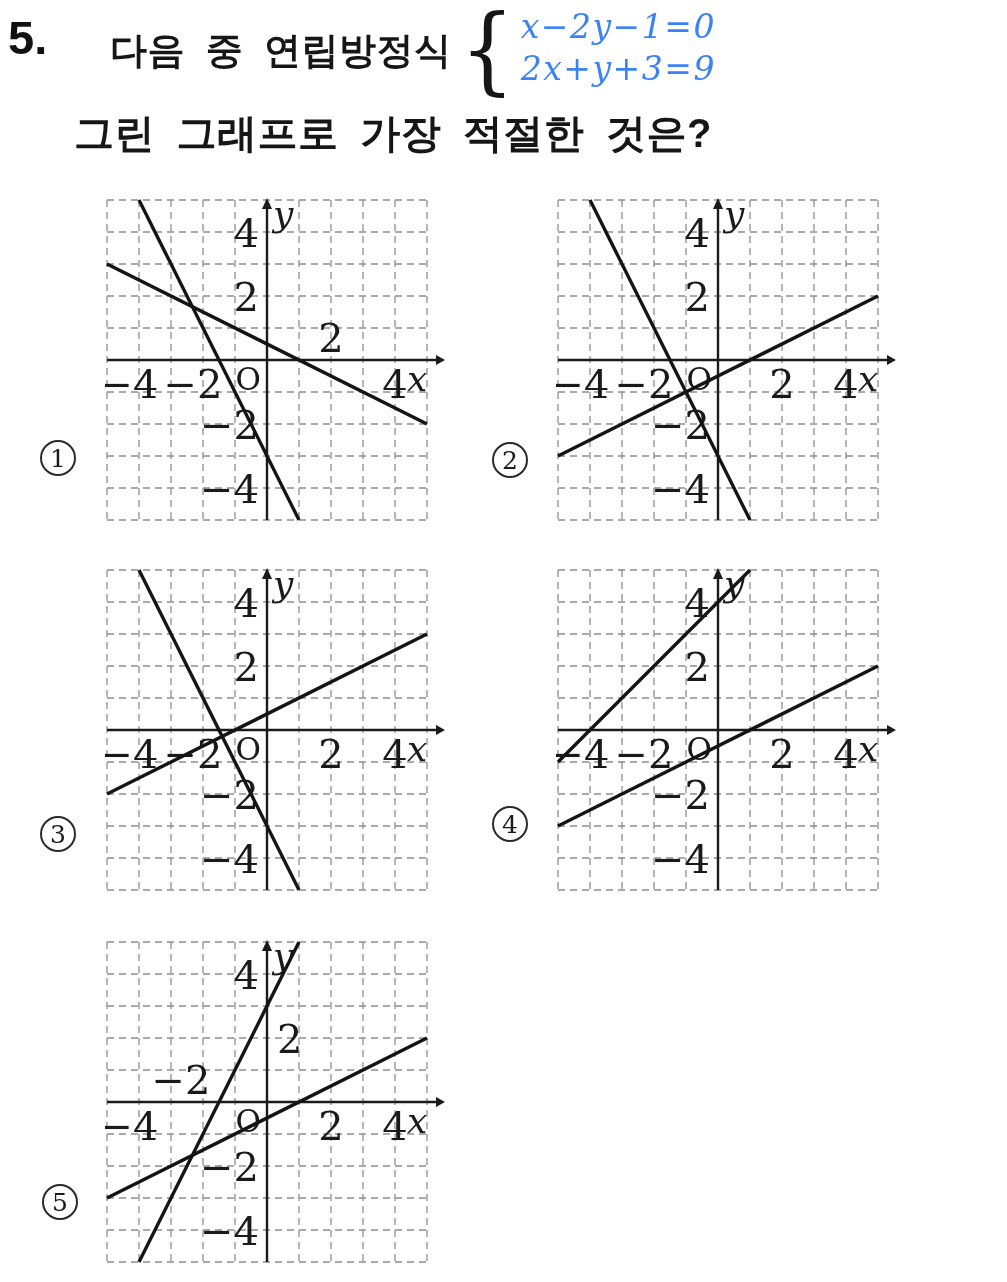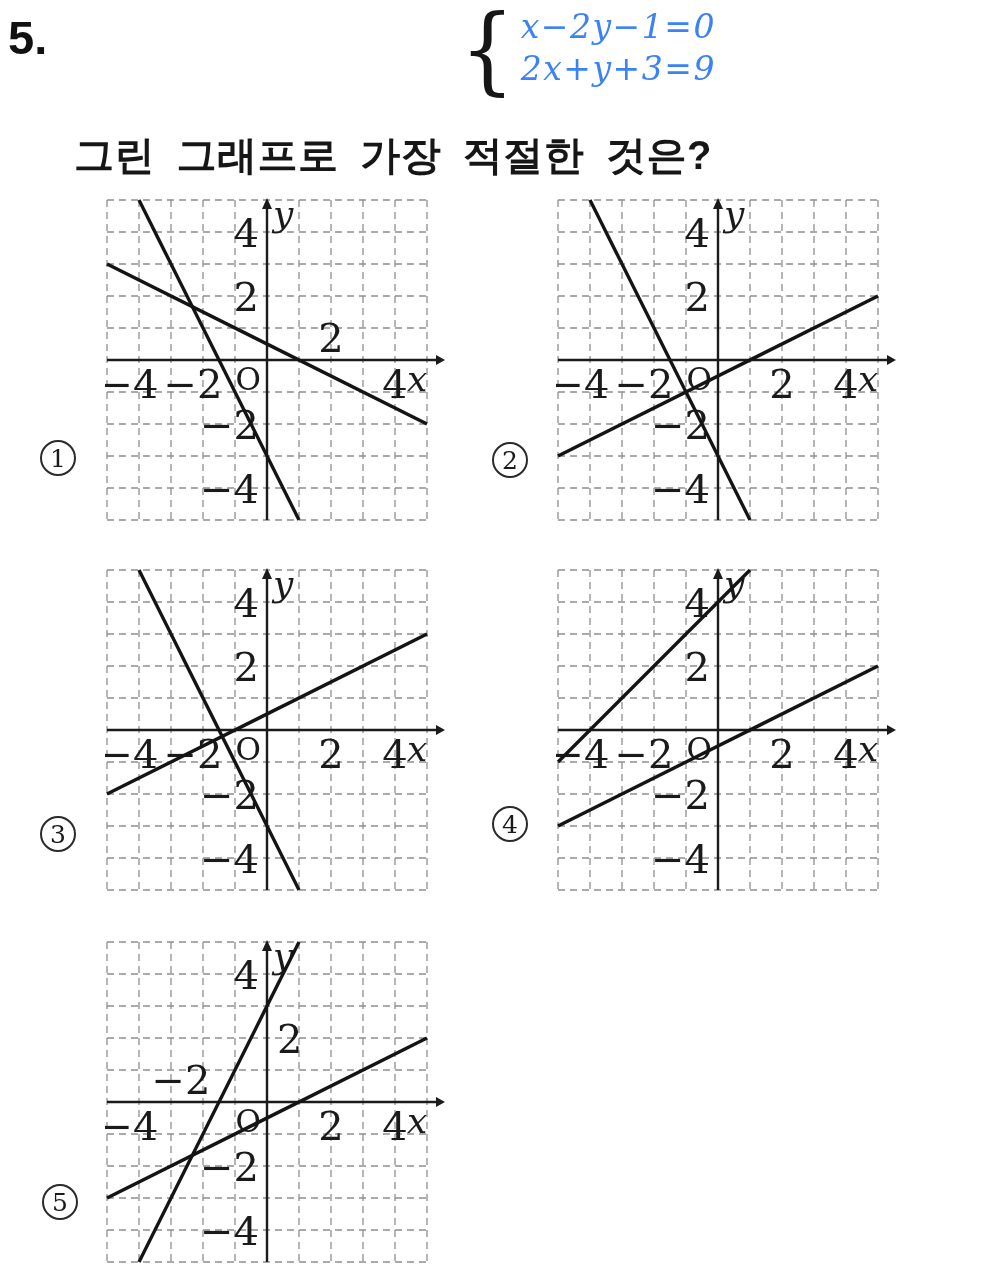--- a/index.html
+++ b/index.html
@@ -4,21 +4,21 @@
 <style>
   html,body { margin:0; padding:0; background:#fff; }
   .page {
     position:relative; width:1007px; height:1282px; background:#ffffff;
     font-family:"Liberation Sans", sans-serif; overflow:hidden;
   }
   .kr { font-weight:bold; color:#161616; white-space:nowrap; letter-spacing:0.5px; word-spacing:10px; }
   .qnum { position:absolute; left:8px; top:10px; font-size:47px; font-weight:bold; color:#111; }
   .qprefix { position:absolute; left:110px; top:26px; font-size:37px; }
   .qsuffix { position:absolute; left:724px; top:32px; font-size:37px; }
-  .qline2  { position:absolute; left:74px;  top:128px; font-size:40px; }
+  .qline2  { position:absolute; left:74px;  top:106px; font-size:40px; }
   .eq-group { position:absolute; left:460px; top:0px; height:96px; display:flex; align-items:center; }
   .brace {
     font-family:"DejaVu Serif","Liberation Serif",serif; font-weight:normal;
     font-size:86px; color:#161616; transform:scaleY(1.12); line-height:96px;
   }
   .eqs { margin-left:6px; }
   .math {
     font-family:"DejaVu Serif","Liberation Serif",serif; font-style:italic;
     font-size:33px; color:#3b82f6; letter-spacing:1.5px; line-height:42px; white-space:nowrap;
   }
@@ -31,20 +31,21 @@
   .panel { position:absolute; }
   svg text { font-family:"DejaVu Serif","Liberation Serif",serif; fill:#1a1a1a; }
   svg text.it { font-style:italic; }
 </style>
 </head>
 <body>
 
 <div class="page">
 
   <div class="qnum">5.</div>
+  <div class="qprefix kr">다음 중 연립방정식</div>
 
   <div class="eq-group">
     <div class="brace">{</div>
     <div class="eqs">
       <div class="math">x−2y−1=0</div>
       <div class="math">2x+y+3=9</div>
     </div>
   </div>
 
   <div class="qline2 kr">그린 그래프로 가장 적절한 것은?</div>

